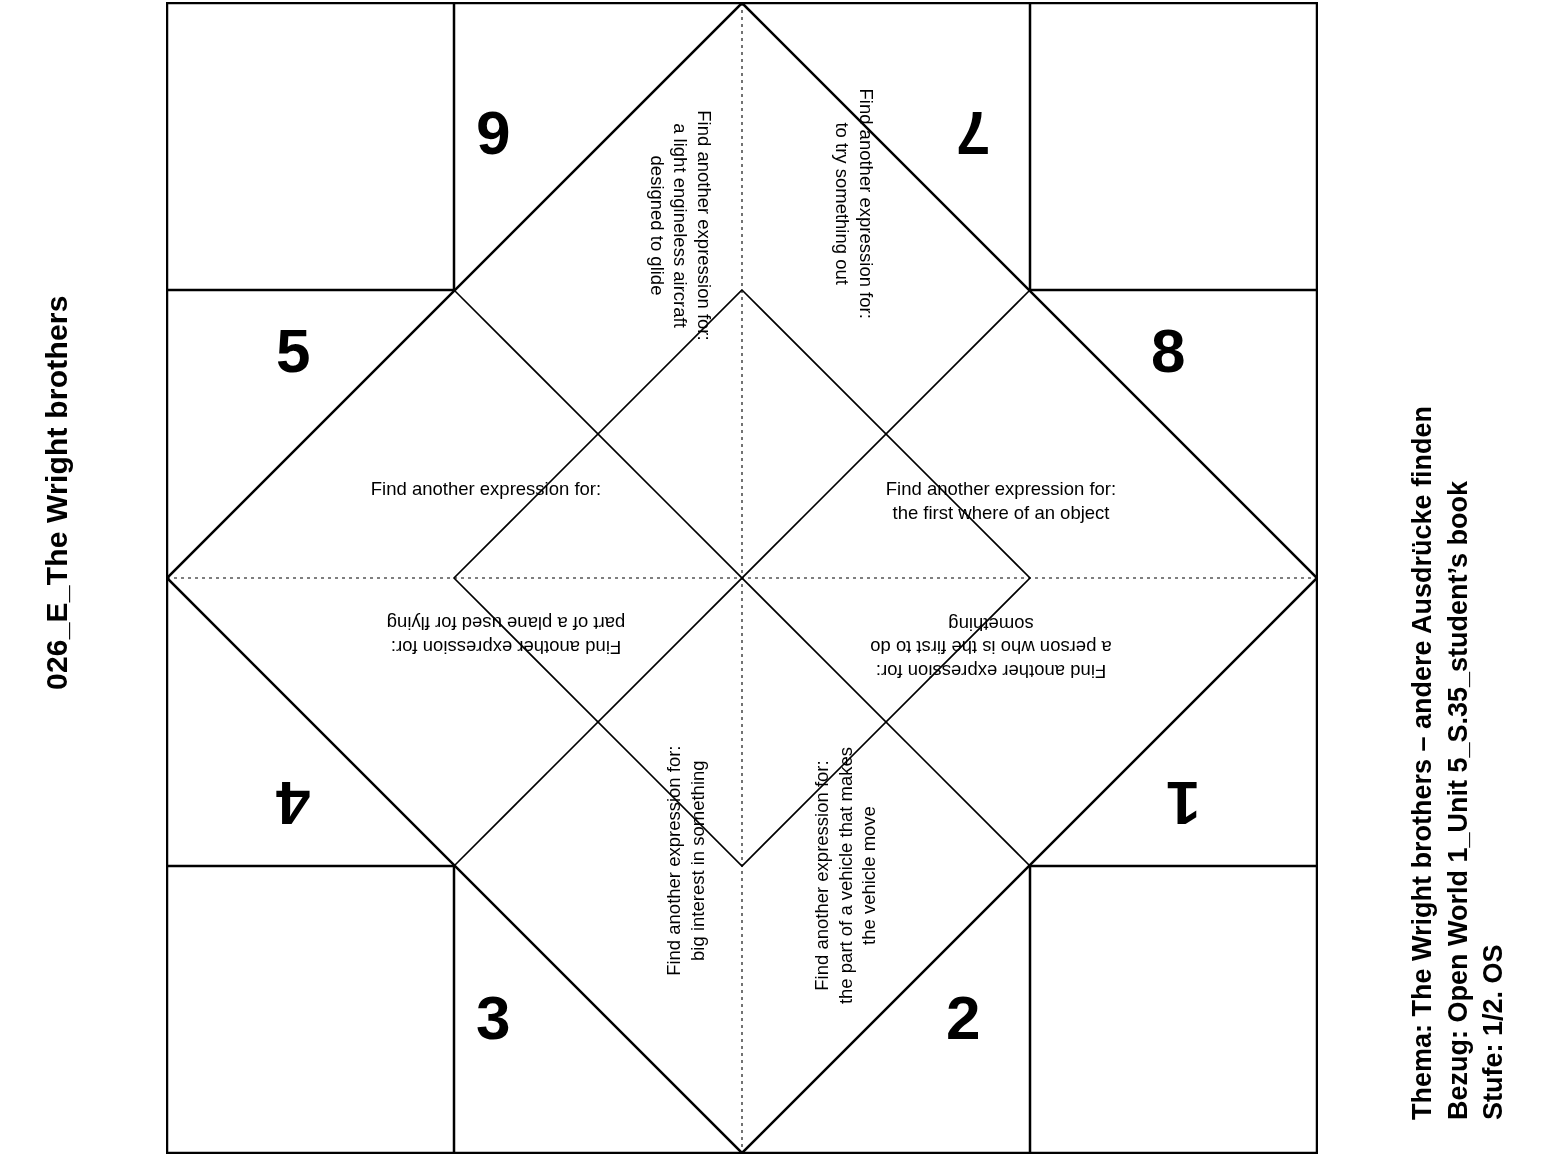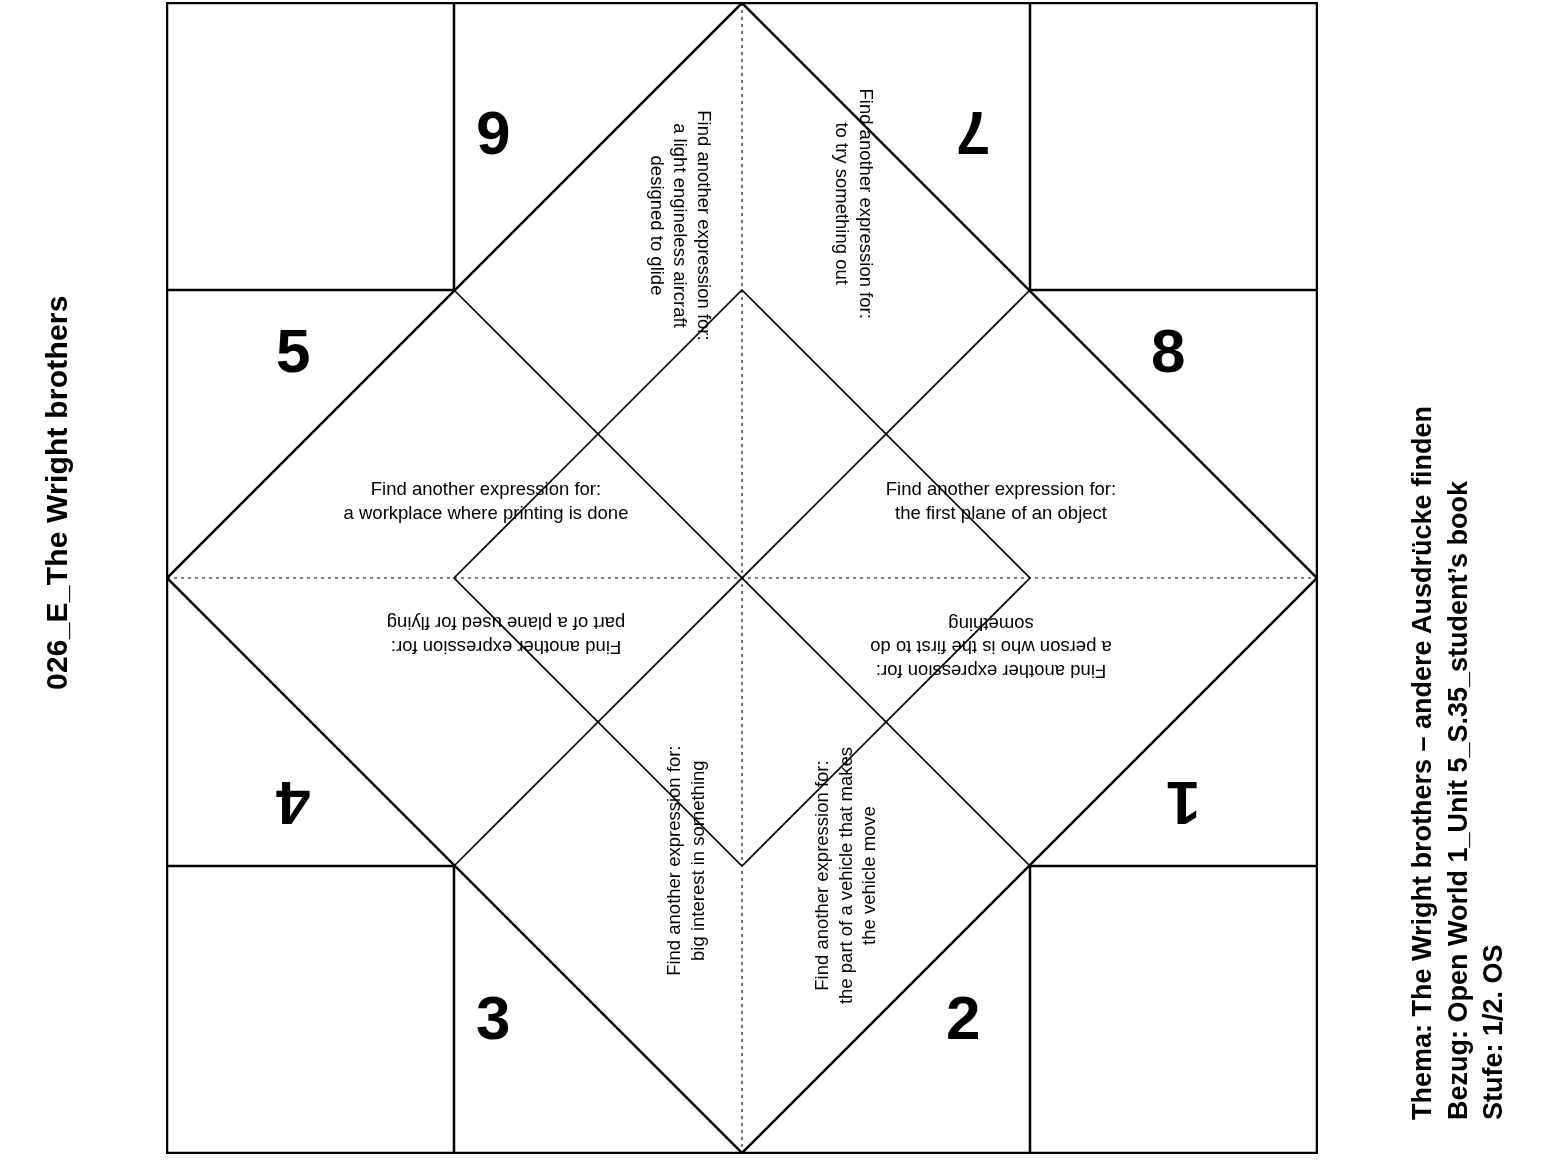--- a/index.html
+++ b/index.html
@@ -120,26 +120,25 @@
     <div>a light engineless aircraft designed to glide</div>
   </div>
 
   <div class="cell-text" style="left:548px; top:178px; width:280px; transform: rotate(90deg); transform-origin: center center;">
     <div>Find another expression for:</div>
     <div>to try something out</div>
   </div>
 
   <div class="cell-text" style="left:155px; top:475px; width:330px;">
     <div>Find another expression for:</div>
-    <div>a workplace where printing is done</div>
   </div>
 
   <div class="cell-text" style="left:670px; top:475px; width:330px;">
     <div>Find another expression for:</div>
-    <div>the first plane of an object</div>
+    <div>the first where of an object</div>
   </div>
 
   <div class="cell-text" style="left:175px; top:610px; width:330px; transform: rotate(180deg); transform-origin: center center;">
     <div>Find another expression for:</div>
     <div>part of a plane used for flying</div>
   </div>
 
   <div class="cell-text" style="left:660px; top:610px; width:330px; transform: rotate(180deg); transform-origin: center center;">
     <div>Find another expression for:</div>
     <div>a person who is the first to do something</div>

